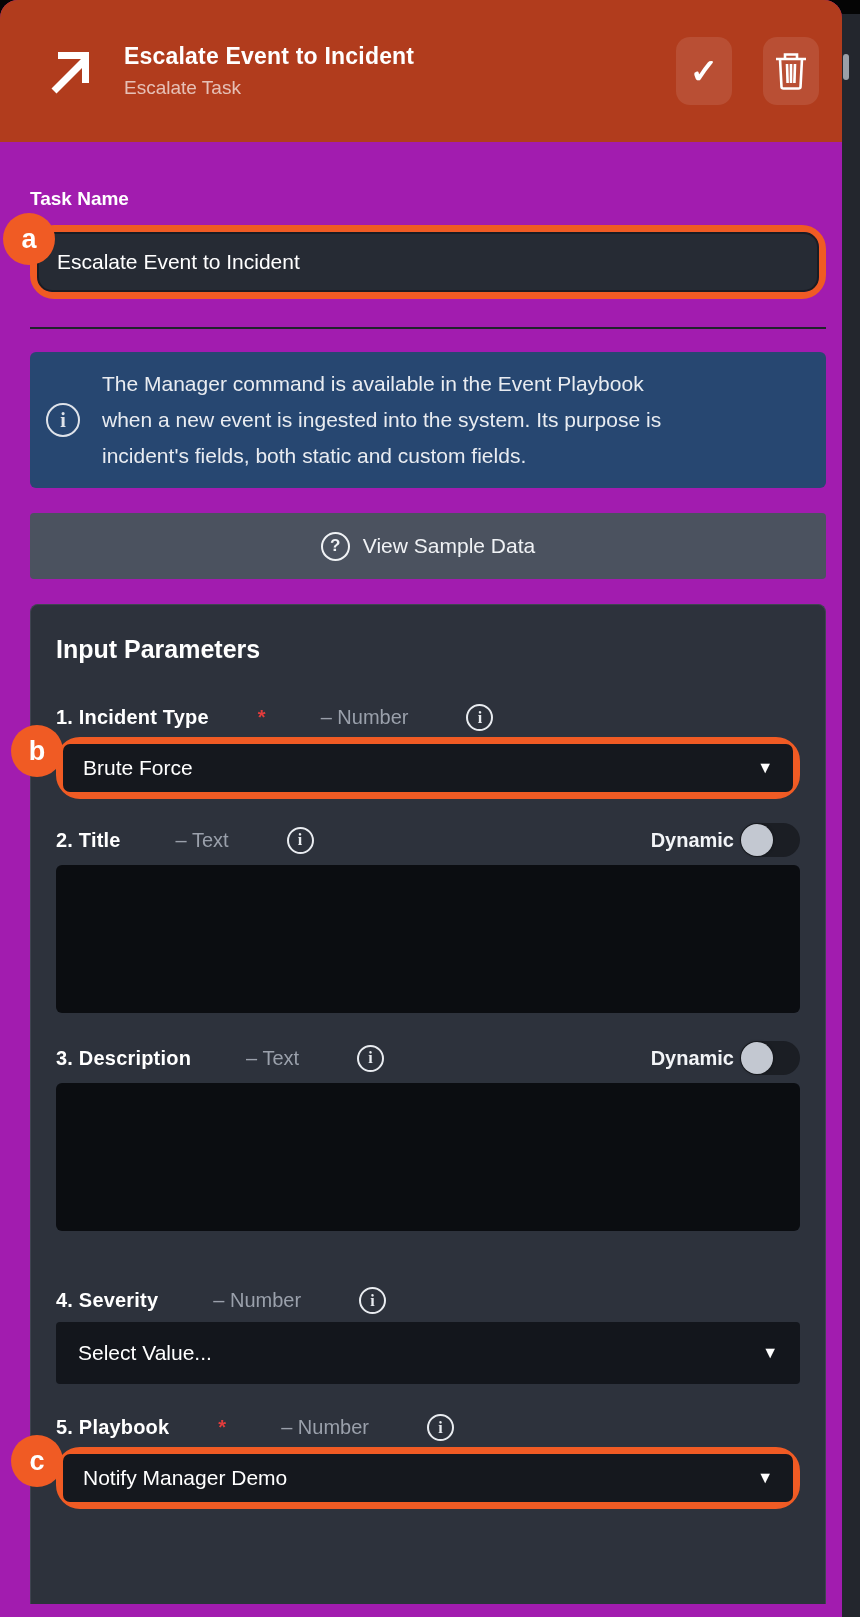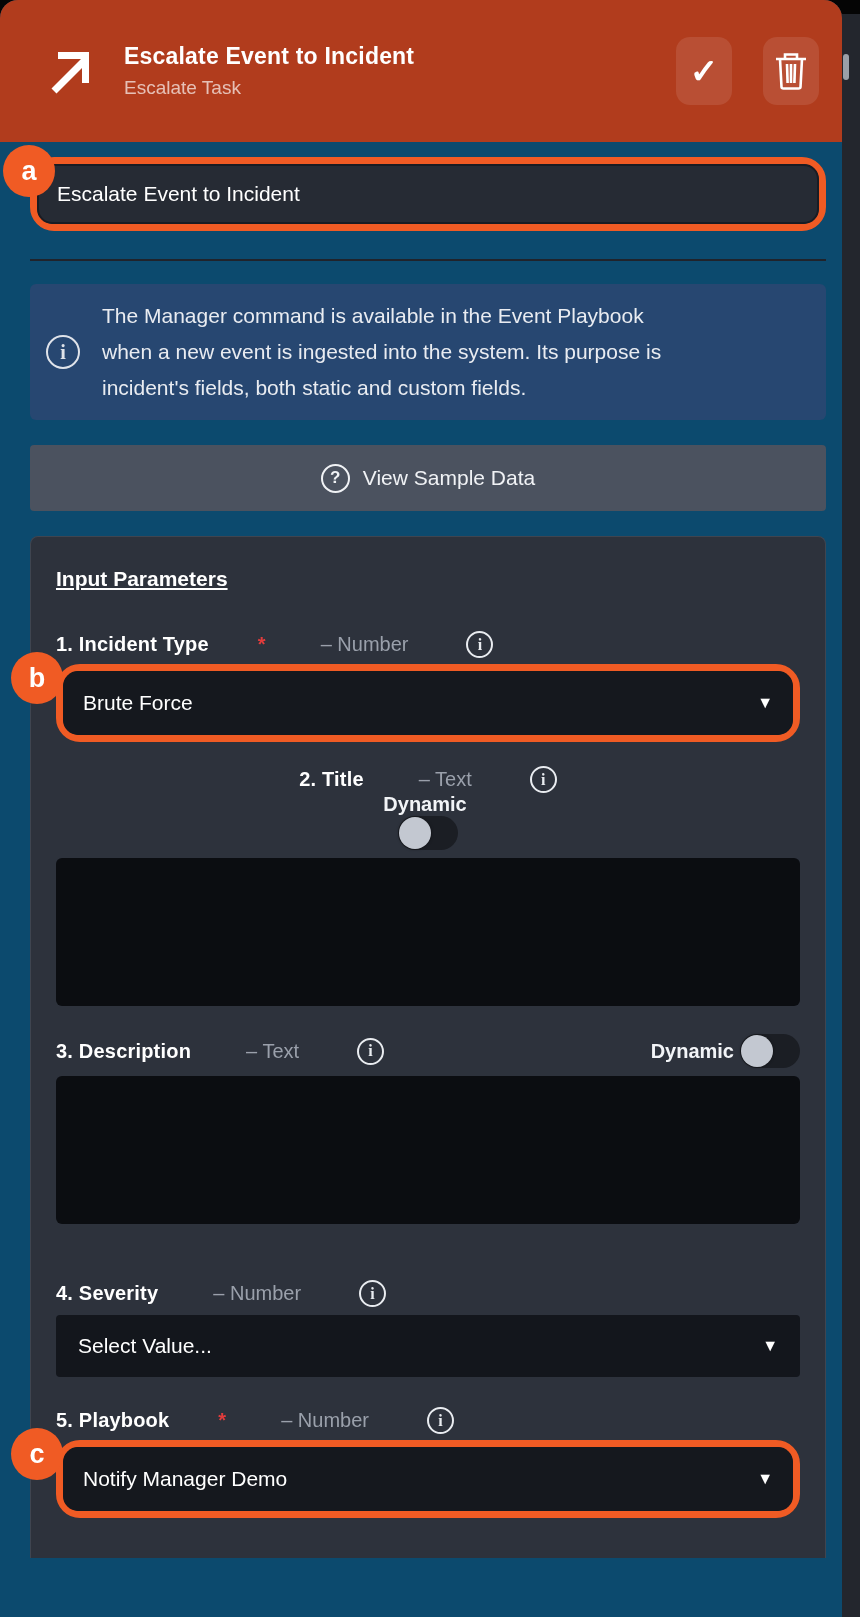--- a/index.html
+++ b/index.html
@@ -2,21 +2,21 @@
 <html><head>
 <meta charset="utf-8">
 <style>
   * { margin:0; padding:0; box-sizing:border-box; }
   html,body { background:#050505; }
   body { font-family:"Liberation Sans", sans-serif; }
 
   .page { position:relative; width:860px; height:1617px; overflow:hidden; background:#050505; }
 
   .panel { position:absolute; left:0; top:0; width:842px; height:1617px;
-           background:#0c4a6e; border-radius:18px 18px 0 0; overflow:hidden; }
+           background:#a21caf; border-radius:18px 18px 0 0; overflow:hidden; }
 
   
   .hdr { height:142px; background:#b13c1d; display:flex; align-items:center; padding:0 23px 0 46px; }
   .hdr-icon { width:52px; height:52px; margin-right:26px; flex-shrink:0; }
   .hdr-titles { display:flex; flex-direction:column; gap:7px; }
   .hdr-title { color:#ffffff; font-size:23px; font-weight:bold; letter-spacing:.2px; }
   .hdr-sub { color:rgba(255,255,255,.68); font-size:19px; }
   .hdr-spacer { flex:1; }
   .hdr-btn { width:56px; height:68px; border-radius:14px; background:rgba(255,255,255,.10);
              display:flex; align-items:center; justify-content:center; cursor:pointer; }
@@ -52,49 +52,49 @@
   .sample-btn { margin-top:25px; height:66px; background:#4b525f; border-radius:4px;
                 display:flex; align-items:center; justify-content:center; gap:13px;
                 color:#f0f2f5; font-size:21px; cursor:pointer; }
   .circle-q { width:29px; height:29px; border-radius:50%; border:2px solid #f0f2f5; color:#f0f2f5;
               display:flex; align-items:center; justify-content:center;
               font-weight:bold; font-size:17px; }
 
   
   .card { margin-top:25px; background:#2d323c; border:1px solid #3f4550; border-bottom:none;
           border-radius:8px 8px 0 0; padding:30px 25px 40px; min-height:1000px; }
-  .card-title { color:#ffffff; font-size:21px; font-weight:bold;text-decoration:underline; }
+  .card-title { color:#ffffff; font-size:25px; font-weight:bold; }
 
   .prow { display:flex; align-items:center; }
   .plabel { display:flex; align-items:center; color:#ffffff; font-size:20px;gap:48px; }
   .pname { font-weight:bold; letter-spacing:.2px; }
   .star { color:#e23c3c; font-weight:bold; margin-left:1px; }
   .ptype { color:#9aa0ab; margin-left:7px; }
   .param-info { width:27px; height:27px; border:2px solid #e9ecf0; color:#e9ecf0; font-size:16px;
                 margin-left:10px; }
   .prow-spacer { flex:1; }
   .dyn-label { color:#f2f4f7; font-size:20px; margin-right:6px;font-weight:bold; }
   .toggle { width:60px; height:34px; border-radius:17px; background:#1b1e24; position:relative;
             cursor:pointer; flex-shrink:0; }
   .toggle .knob { position:absolute; left:1px; top:1px; width:32px; height:32px;
                   border-radius:50%; background:#c3c8d1; box-shadow:0 0 3px rgba(0,0,0,.5); }
 
   .select { height:62px; background:#13161c; border-radius:4px; display:flex; align-items:center;
             padding:0 22px; color:#ffffff; font-size:21px; cursor:pointer; }
   .annotated-select { margin-top:6px; }
-  .annotated-select .inner-select { background:#15181e; border-radius:15px; height:64px;
+  .annotated-select .inner-select { background:#15181e; border-radius:7px; height:48px;
             display:flex; align-items:center; padding:0 20px; color:#ffffff; font-size:21px;
             cursor:pointer;gap:12px; }
   .caret { margin-left:auto; color:#ffffff; font-size:16px; }
 
   .tarea { display:block; width:100%; height:148px; margin-top:8px; background:#0b0d11;
            border:none; border-radius:6px; resize:none; outline:none; color:#e9ecf1;
            font-size:20px; font-family:"Liberation Sans",sans-serif; padding:12px 16px; }
 
-  .mt40 { margin-top:40px; } .mt24 { margin-top:24px;flex-direction:column; } .mt28 { margin-top:28px;justify-content:space-between; }
+  .mt40 { margin-top:40px; } .mt24 { margin-top:24px; } .mt28 { margin-top:28px;justify-content:space-between; }
   .mt56 { margin-top:56px; } .mt30 { margin-top:30px; } .mt8 { margin-top:8px; }
 
   
   .edge { position:absolute; right:0; top:14px; width:18px; height:1603px; background:#23262d; }
   .edge-thumb { position:absolute; left:1px; top:40px; width:6px; height:26px;
                 background:#9aa0a8; border-radius:3px; cursor:pointer; }
 </style>
 </head>
 <body>
 
@@ -126,20 +126,21 @@
             <line x1="12" y1="12" x2="12.6" y2="31"></line>
             <line x1="16" y1="12" x2="16" y2="31"></line>
             <line x1="20" y1="12" x2="19.4" y2="31"></line>
           </g>
         </svg>
       </div>
     </div>
 
     <div class="bdy">
 
+      <div class="tn-label">Task Name</div>
 
       <div class="annotated">
         <span class="badge badge-a">a</span>
         <div class="inner">
           <input class="tn-input" type="text" value="Escalate Event to Incident" style="">
         </div>
       </div>
 
       <hr class="divider">
 

